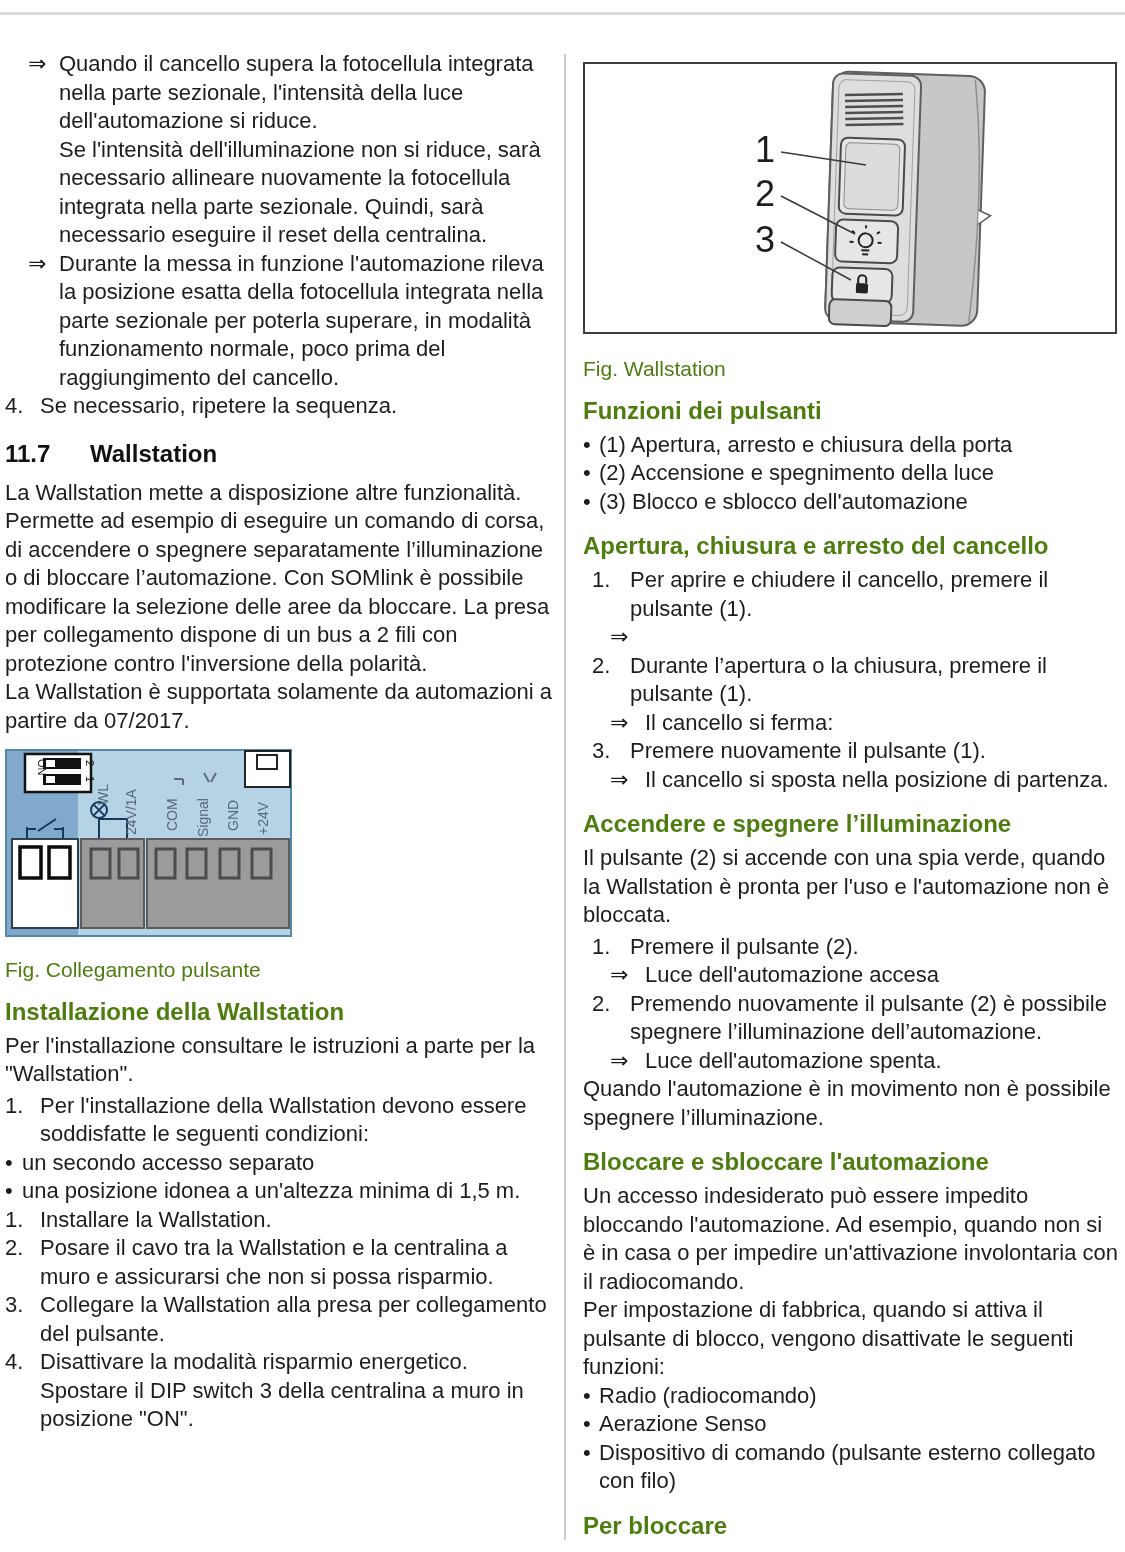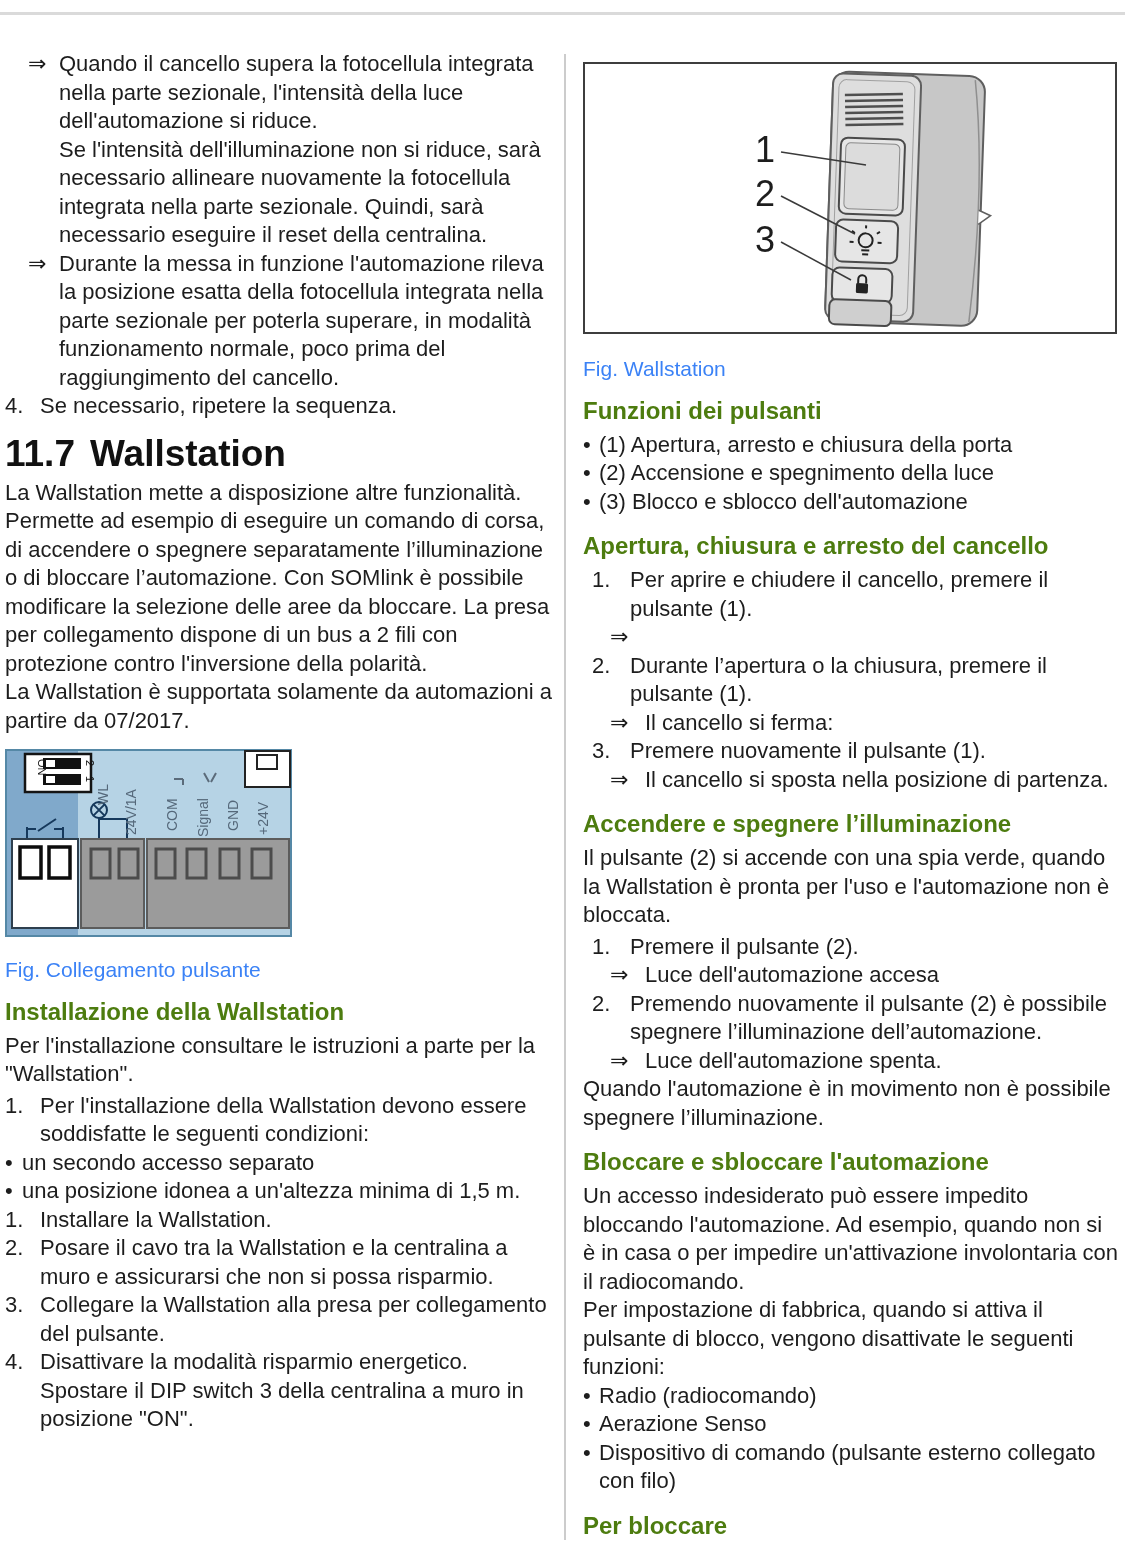--- a/index.html
+++ b/index.html
@@ -20,26 +20,26 @@
   .li .txt{flex:1}
   .left .arrow{padding-left:23px}
   .arrow .mk{width:31px}
   .num .mk{width:35px}
   .right .num{margin-left:9px}
   .right .num .mk{width:38px}
   .right .arrow{padding-left:27px}
   .right .arrow .mk{width:35px}
   .bullet .mk{width:17px}
   .right .bullet .mk{width:16px}
-  h2.sec{font-size:37px;line-height:34px;margin:16px 0 8px;display:flex;color:#111}
+  h2.sec{font-size:24px;line-height:34px;margin:16px 0 8px;display:flex;color:#111}
   h2.sec .sec-num{width:85px;flex:none}
   h3{font-size:24px;line-height:30px;margin:15px 0 5px;color:#4d7c0f}
   .mt-s{margin-top:3px}
   figure{margin:14px 0 0}
-  figcaption{font-size:21px;line-height:25px;margin-top:12px;color:#3b82f6}
+  figcaption{font-size:21px;line-height:25px;margin-top:12px;color:#4d7c0f}
   .fig2 figcaption{margin-top:14px}
   svg text{font-family:"Liberation Sans","DejaVu Sans",sans-serif}
 </style>
 </head>
 <body>
 
 <div class="top-rule"></div>
 <div class="col-divider"></div>
 
 <div class="col left">

